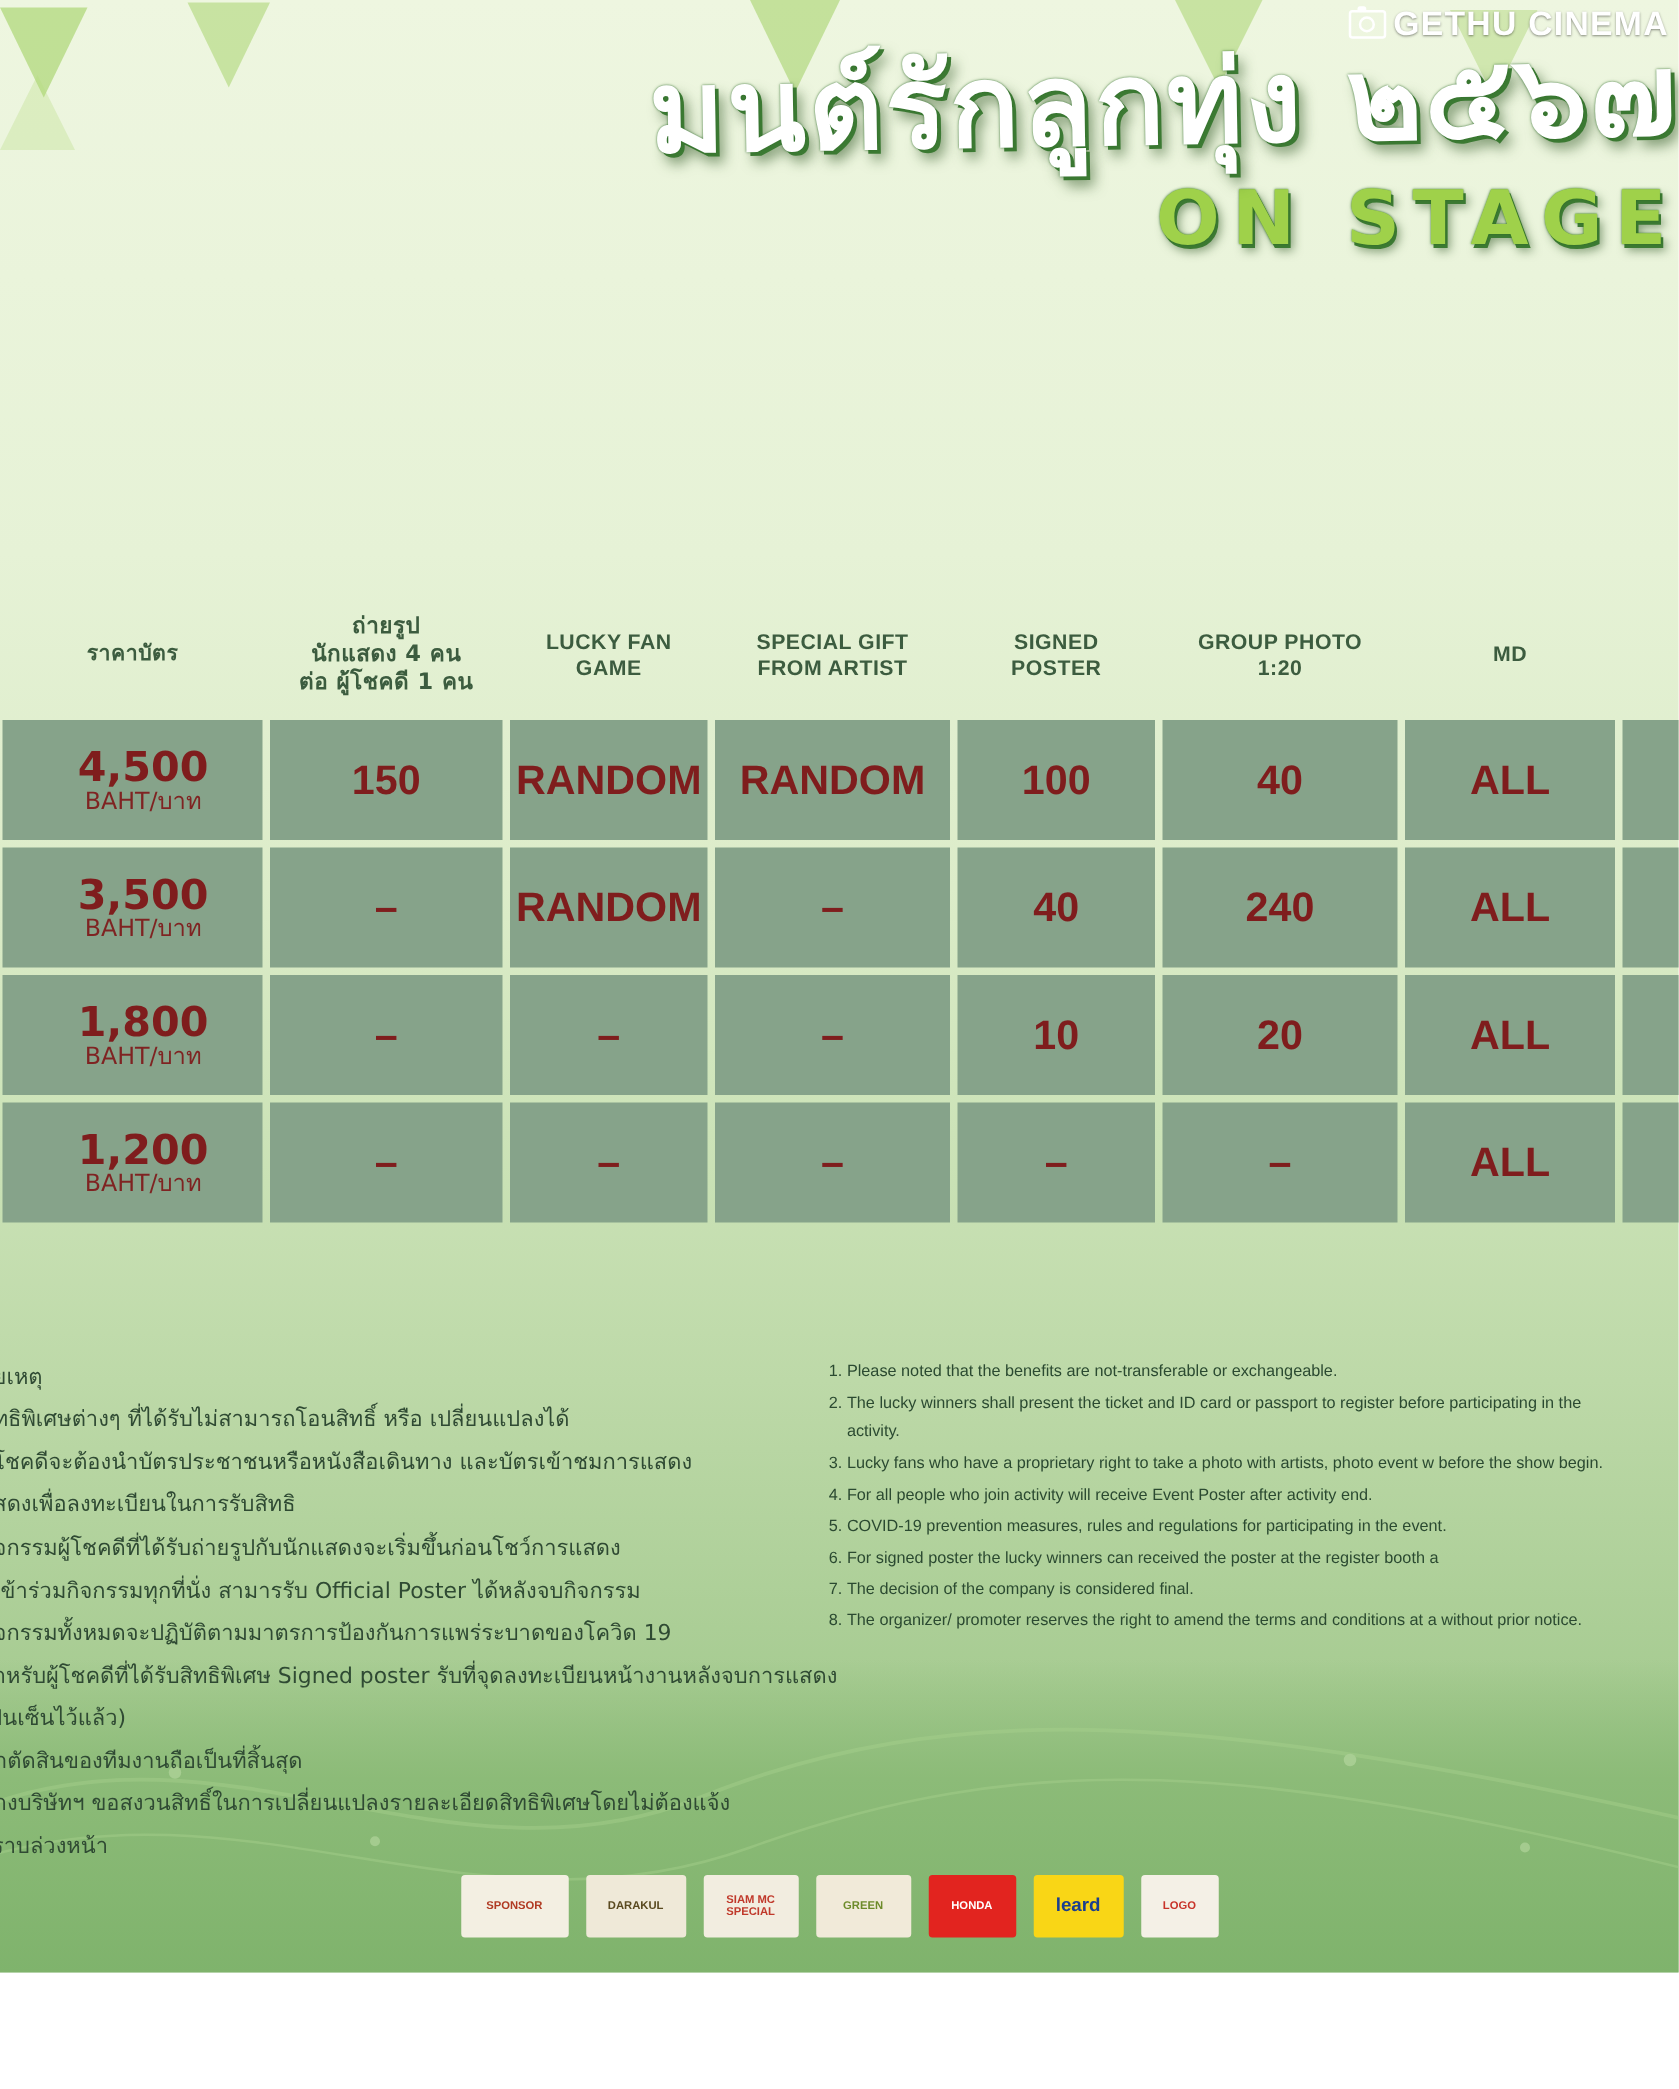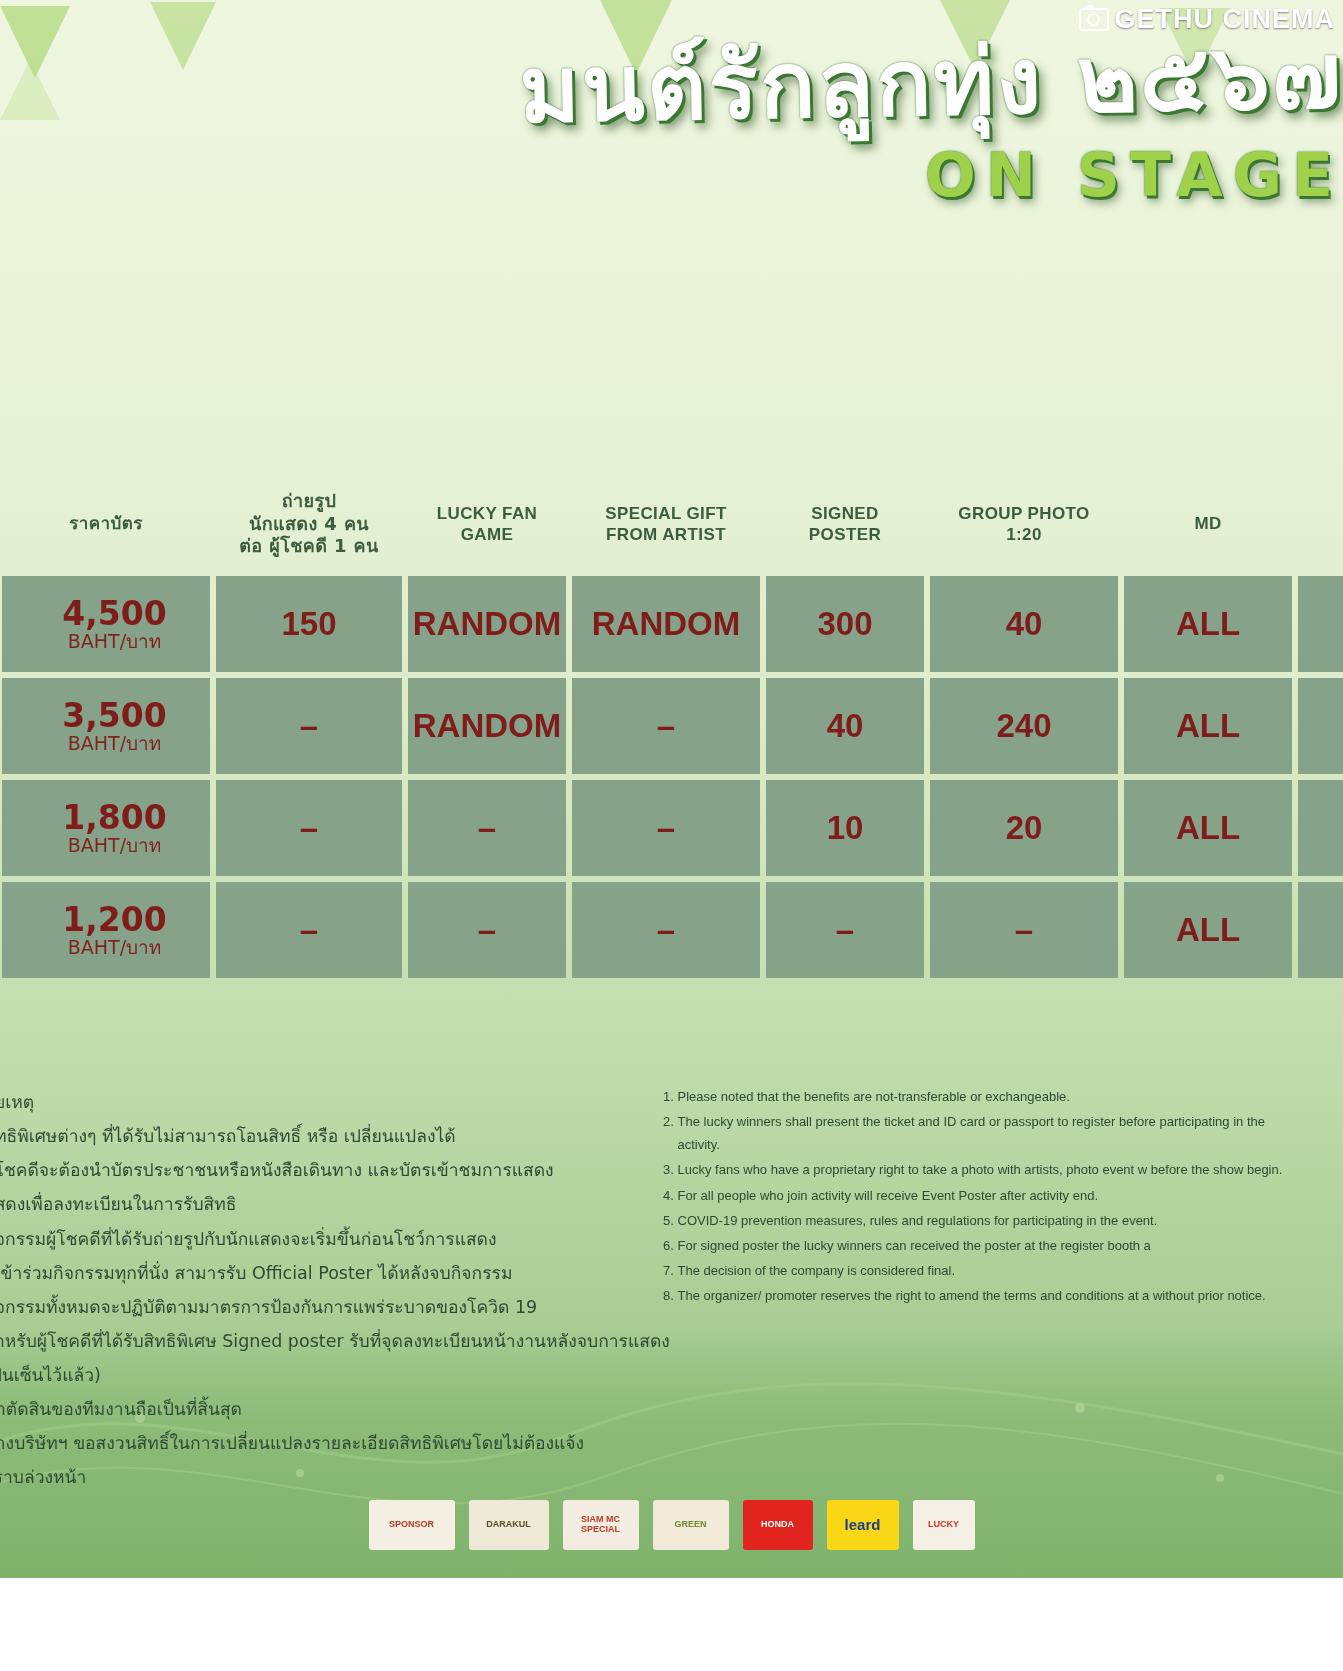--- a/index.html
+++ b/index.html
@@ -343,21 +343,21 @@
       </thead>
       <tbody>
         <tr>
           <td class="price p4500">
             <span>4,500</span>
             <span class="unit">BAHT/บาท</span>
           </td>
           <td>150</td>
           <td class="val-small">RANDOM</td>
           <td class="val-small">RANDOM</td>
-          <td>300</td>
+          <td>100</td>
           <td>40</td>
           <td>ALL</td>
           <td>A</td>
         </tr>
         <tr>
           <td class="price p3500">
             <span>3,500</span>
             <span class="unit">BAHT/บาท</span>
           </td>
           <td class="dash">–</td>
@@ -437,16 +437,16 @@
     <circle cx="1220" cy="150" r="4" fill="#c7e3b0"></circle>
   </svg>
 
   <div class="sponsors">
     <div class="sponsor s1">SPONSOR</div>
     <div class="sponsor s2">DARAKUL</div>
     <div class="sponsor s3">SIAM MC SPECIAL</div>
     <div class="sponsor s4">GREEN</div>
     <div class="sponsor s5">HONDA</div>
     <div class="sponsor s6">leard</div>
-    <div class="sponsor s7">LUCKY</div>
+    <div class="sponsor s7">LOGO</div>
   </div>
 
 </div>
 
 </body></html>

